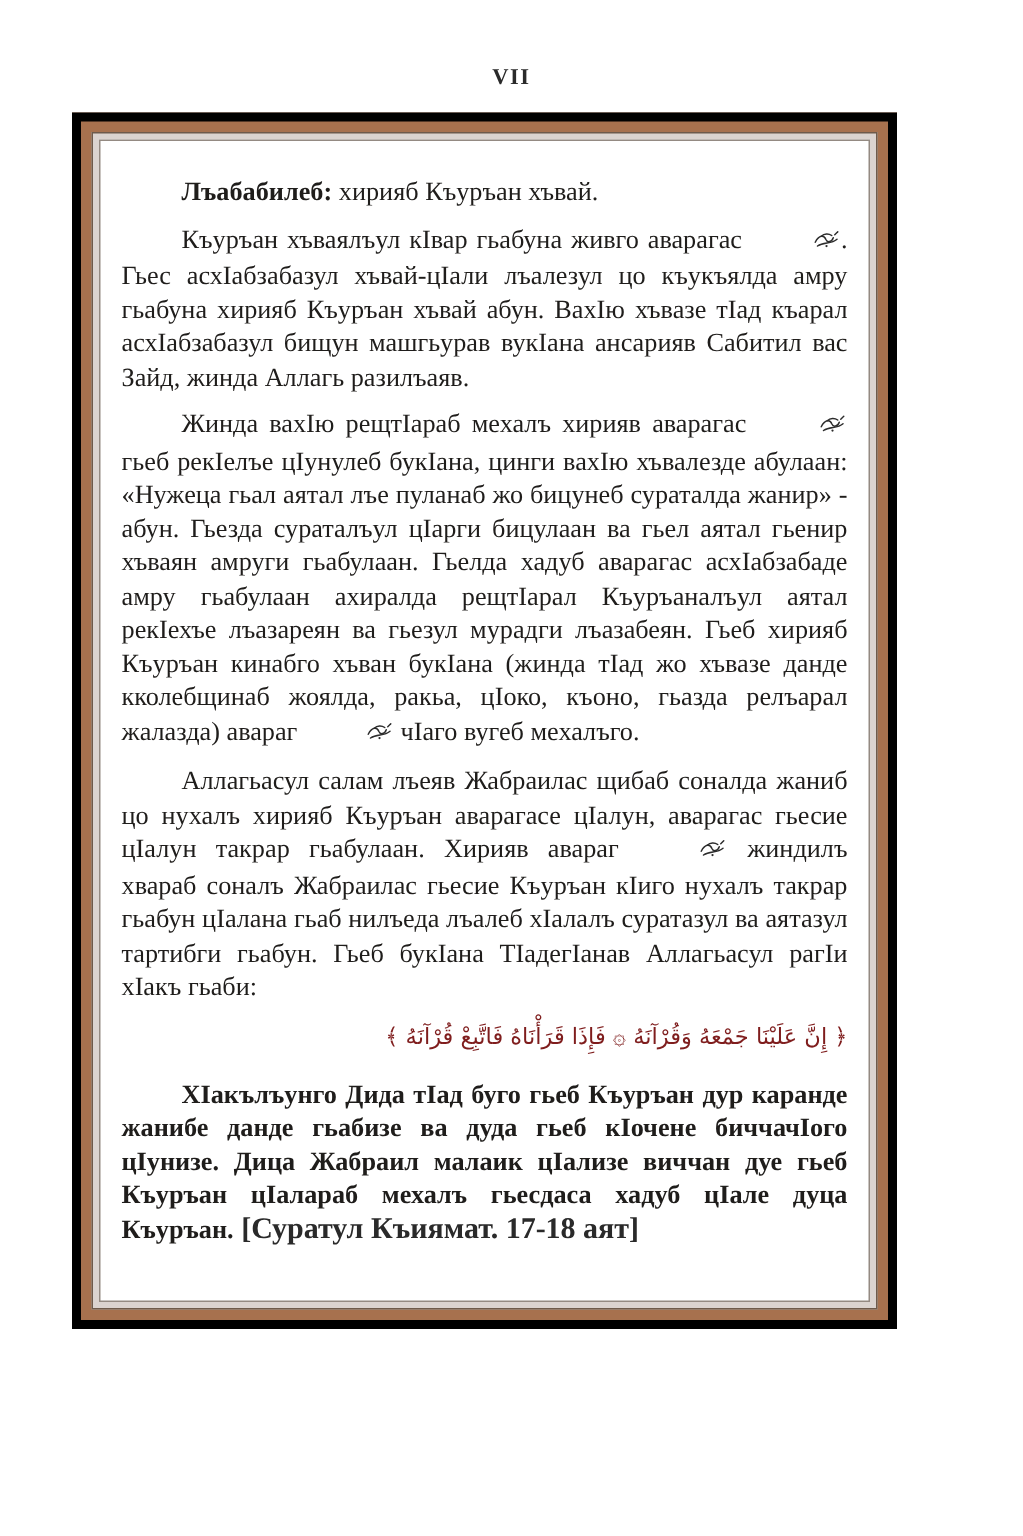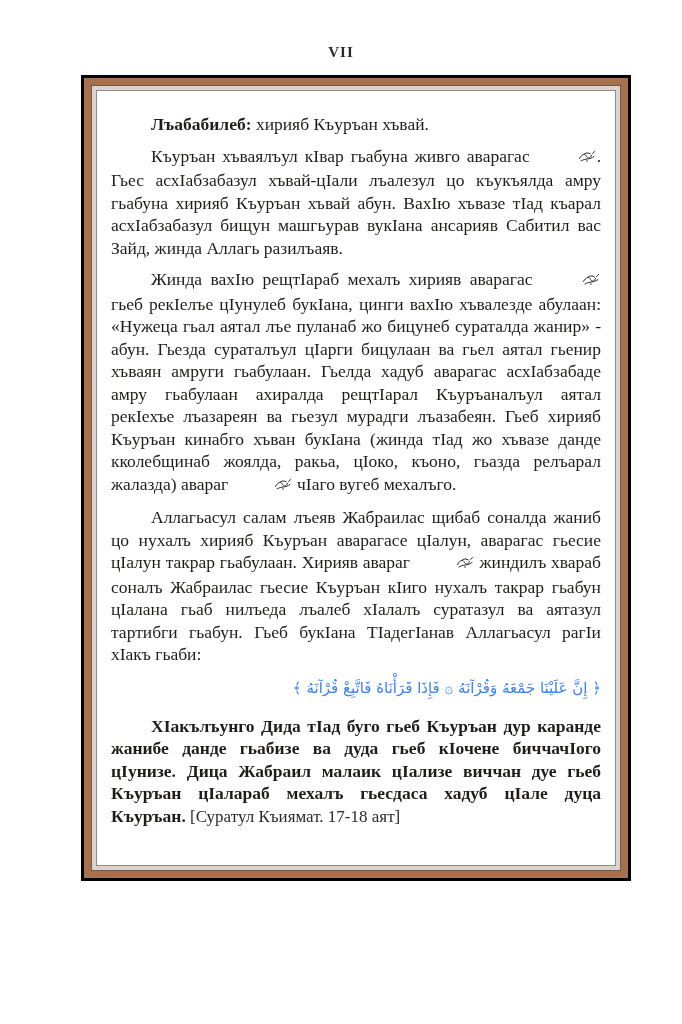--- a/index.html
+++ b/index.html
@@ -19,24 +19,24 @@
     width:100%;
     text-align:center;
     font-weight:bold;
     font-size:15px;
     letter-spacing:1px;
     color:#2a2a2a;
   }
   .frame-outer{
     position:absolute;
     top:75px;
-    left:81px;
+    left:48px;
     width:550px;
     box-sizing:border-box;
-    border:3px solid #000000;
+    border:6px solid #000000;
     background:#a7714e;
     padding:7px;
   }
   .frame-mid{
     box-sizing:border-box;
     border:1px solid #6e5a4b;
     background:#dbd3cf;
     padding:4px;
   }
   .frame-inner{
@@ -54,32 +54,32 @@
     color:#1f1d1b;
   }
   .para b{font-weight:bold;}
   .para .sas{
     display:inline-block;
     vertical-align:-2px;
     margin:0 1px;
   }
   .para-bold{font-weight:bold;}
   .para-bold .cite{
-    font-weight:normal;
-    font-size:17px;
+    font-weight:bold;
+    font-size:20px;
     color:#2a2a2a;
   }
   .arabic-verse{
     margin:4px 0 14px 0;
     direction:rtl;
     text-align:right;
     font-family:"DejaVu Sans","DejaVu Serif",serif;
     font-size:15px;
     line-height:26px;
-    color:#3b82f6;
+    color:#7f1d1d;
     text-indent:0;
   }
 </style>
 </head>
 <body>
 
 <div class="page">
 
   <div class="page-number">VII</div>
 

